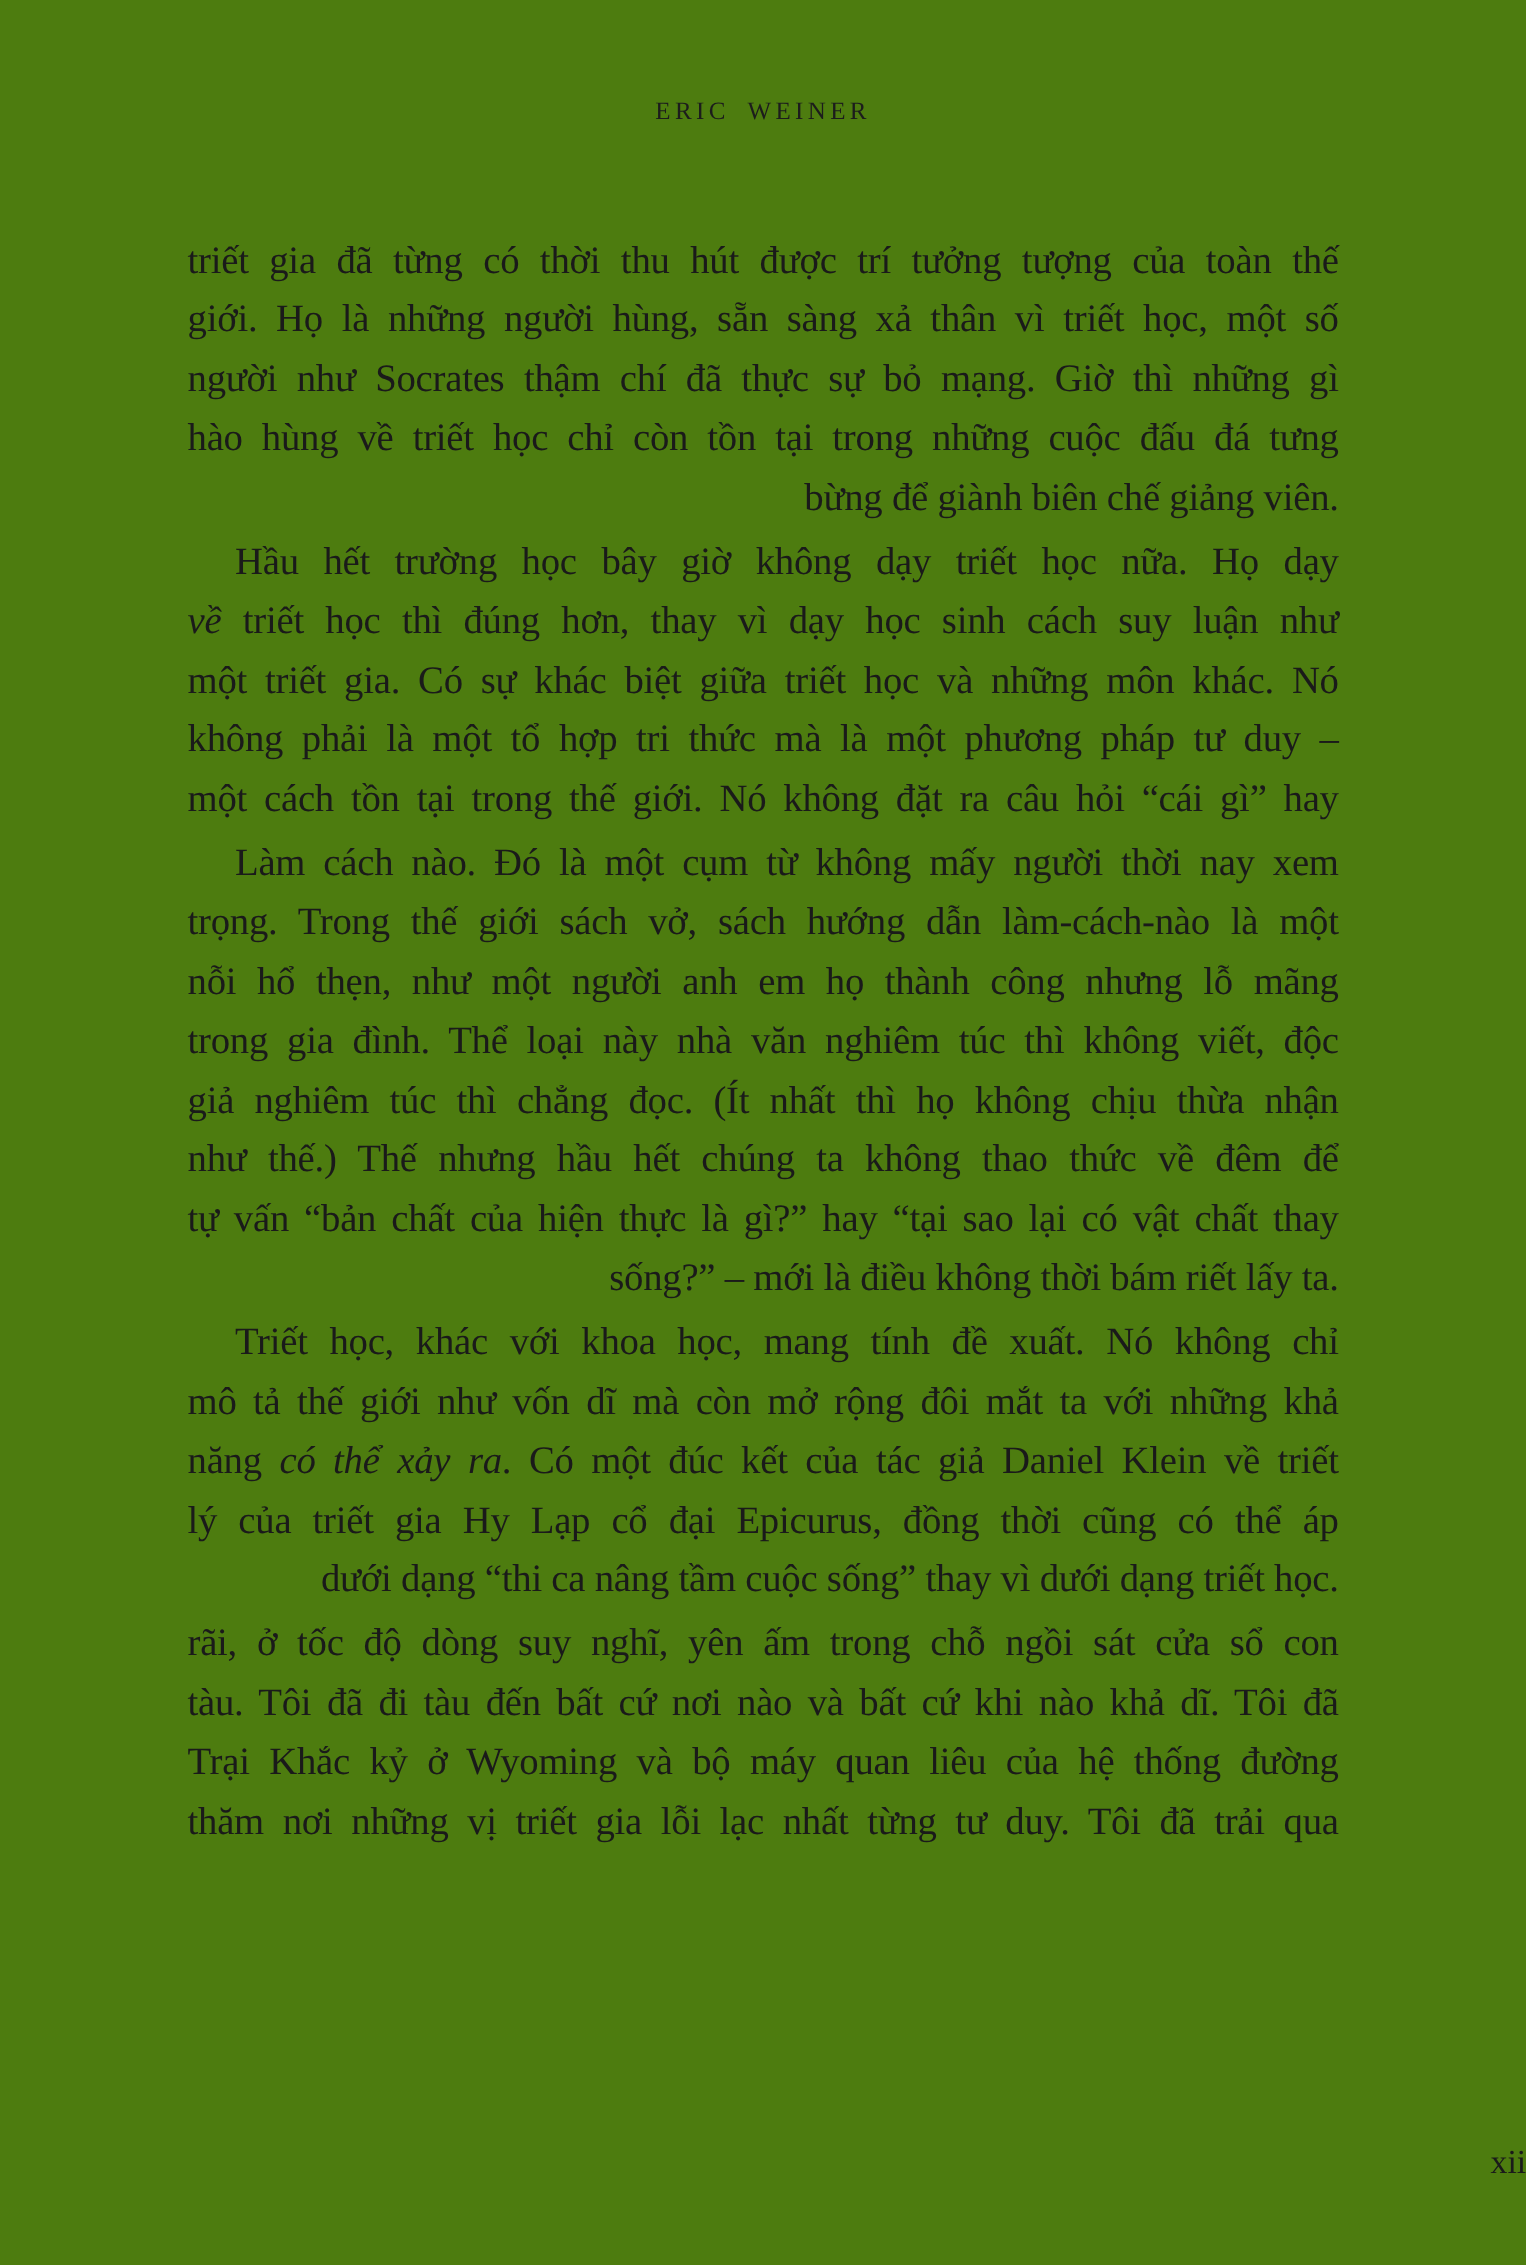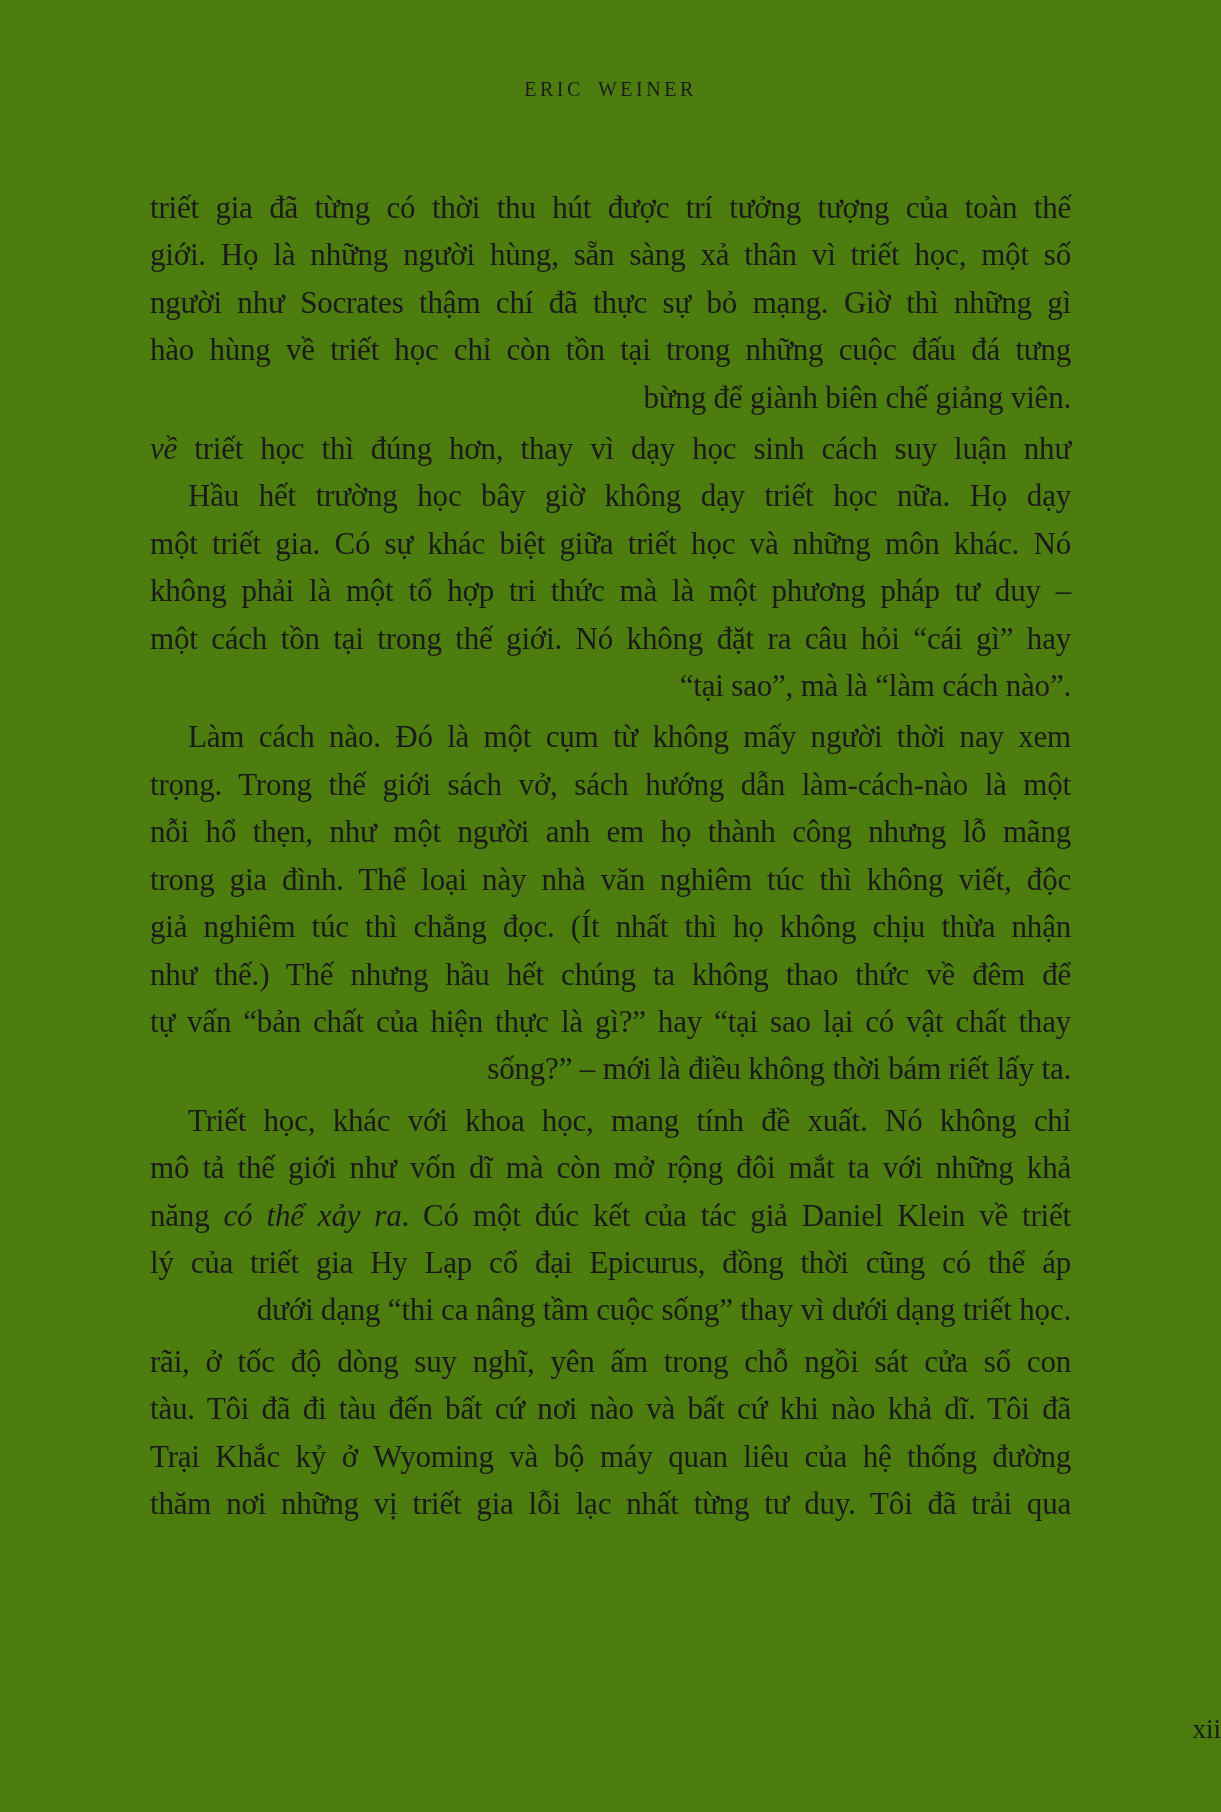--- a/index.html
+++ b/index.html
@@ -58,26 +58,25 @@
 
   <div class="body-text">
       <div class="para">
         <div class="line j"><span>triết gia đã từng có thời thu hút được trí tưởng tượng của toàn thế</span></div>
         <div class="line j"><span>giới. Họ là những người hùng, sẵn sàng xả thân vì triết học, một số</span></div>
         <div class="line j"><span>người như Socrates thậm chí đã thực sự bỏ mạng. Giờ thì những gì</span></div>
         <div class="line j"><span>hào hùng về triết học chỉ còn tồn tại trong những cuộc đấu đá tưng</span></div>
         <div class="line"><span>bừng để giành biên chế giảng viên.</span></div>
       </div>
       <div class="para">
+        <div class="line j indent"><span>Hầu hết trường học bây giờ không dạy triết học nữa. Họ dạy</span></div>
         <div class="line j"><em>về </em><span>triết học thì đúng hơn, thay vì dạy học sinh cách suy luận như</span></div>
-        <div class="line j indent"><span>Hầu hết trường học bây giờ không dạy triết học nữa. Họ dạy</span></div>
         <div class="line j"><span>một triết gia. Có sự khác biệt giữa triết học và những môn khác. Nó</span></div>
         <div class="line j"><span>không phải là một tổ hợp tri thức mà là một phương pháp tư duy –</span></div>
         <div class="line j"><span>một cách tồn tại trong thế giới. Nó không đặt ra câu hỏi “cái gì” hay</span></div>
-        <div class="line"><span>“tại sao”, mà là “làm cách nào”.</span></div>
       </div>
       <div class="para">
         <div class="line j indent"><span>Làm cách nào. Đó là một cụm từ không mấy người thời nay xem</span></div>
         <div class="line j"><span>trọng. Trong thế giới sách vở, sách hướng dẫn làm-cách-nào là một</span></div>
         <div class="line j"><span>nỗi hổ thẹn, như một người anh em họ thành công nhưng lỗ mãng</span></div>
         <div class="line j"><span>trong gia đình. Thể loại này nhà văn nghiêm túc thì không viết, độc</span></div>
         <div class="line j"><span>giả nghiêm túc thì chẳng đọc. (Ít nhất thì họ không chịu thừa nhận</span></div>
         <div class="line j"><span>như thế.) Thế nhưng hầu hết chúng ta không thao thức về đêm để</span></div>
         <div class="line j"><span>tự vấn “bản chất của hiện thực là gì?” hay “tại sao lại có vật chất thay</span></div>
         <div class="line"><span>sống?” – mới là điều không thời bám riết lấy ta.</span></div>

